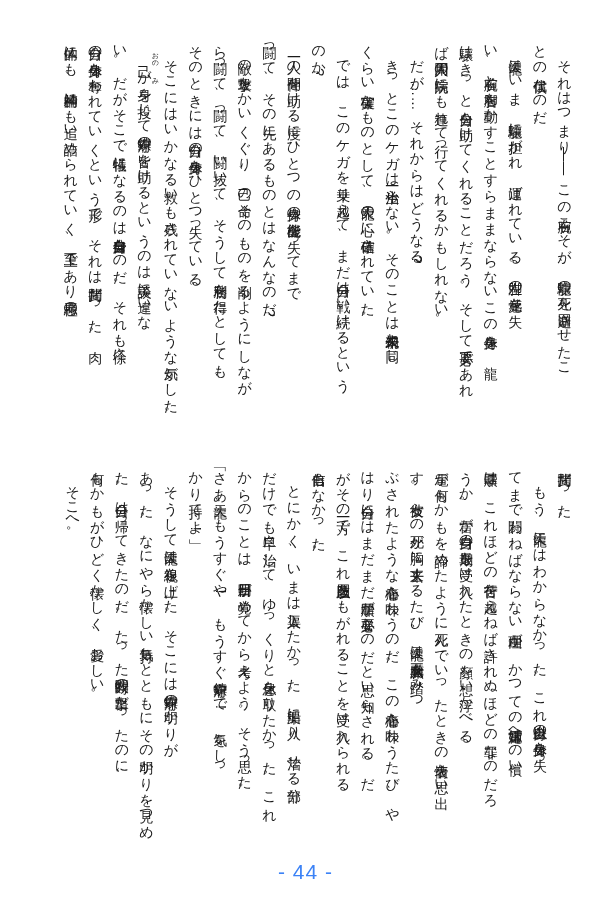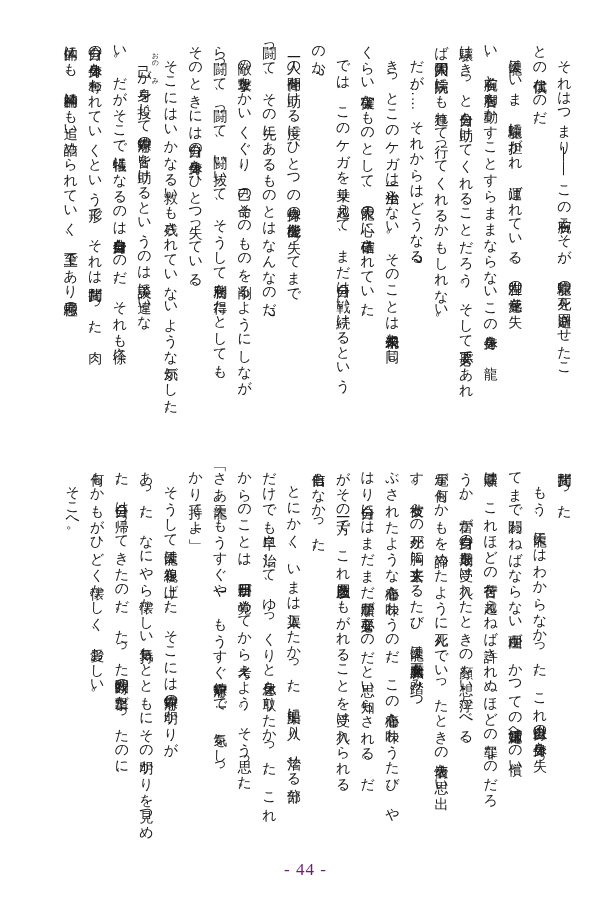--- a/index.html
+++ b/index.html
@@ -37,23 +37,23 @@
     font-size: 7px;
     letter-spacing: 0;
     color: #1a1a1a;
   }
   .page-number {
     position: absolute;
     top: 860px;
     left: 0;
     width: 100%;
     text-align: center;
-    font-family: Liberation Serif, serif;
-    font-size: 17px;
-    color: #701a75;
+    font-family: Liberation Sans, sans-serif;
+    font-size: 21px;
+    color: #3b82f6;
     letter-spacing: 1px;
   }
 </style>
 </head>
 <body>
 
 <div class="book-page">
   <div class="text-block upper">
       <div class="line">　それはつまり――この右腕こそが、龍驤の死を回避させたこ</div>
       <div class="line">との代償なのだ。</div>

